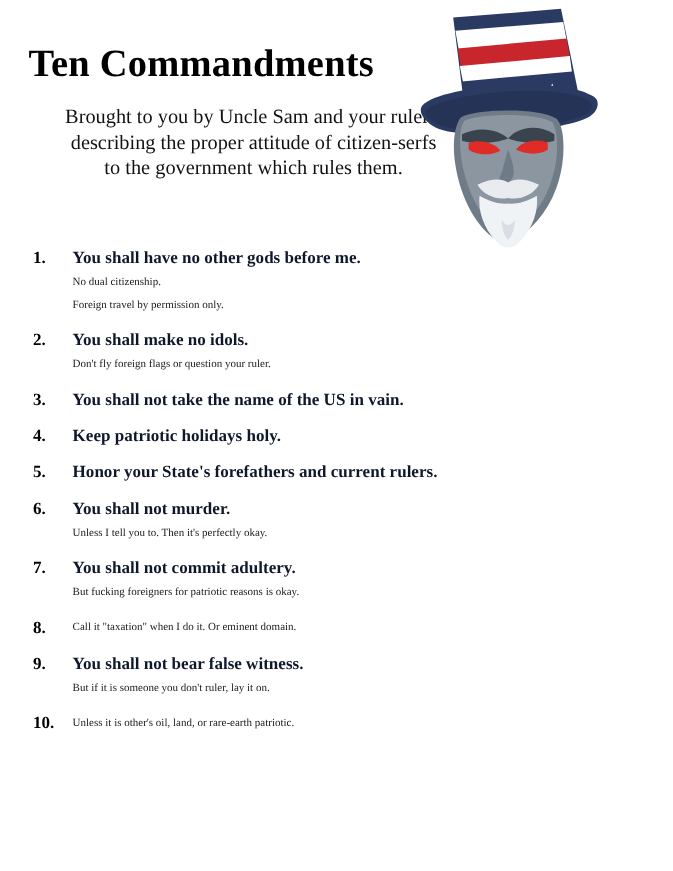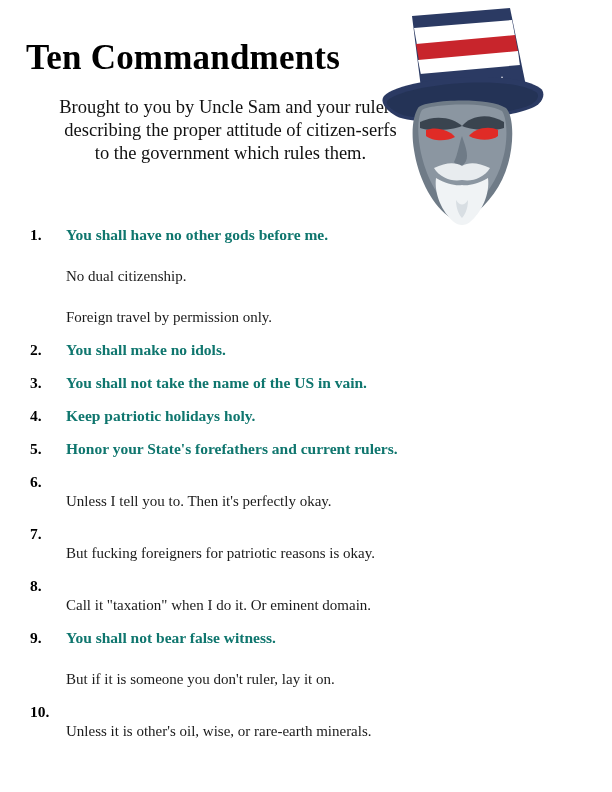--- a/index.html
+++ b/index.html
@@ -93,29 +93,28 @@
 
   .body {
     flex: 1 1 auto;
   }
 
   .cmd {
     font-family: "Liberation Serif", serif;
     font-weight: bold;
     font-size: 15.5px;
     line-height: 22px;
-    color: #0f766e;
+    color: #0f172a;
   }
 
   .sub {
     font-family: "Liberation Serif", serif;
-    font-size: 15px;
+    font-size: 10px;
     line-height: 21px;
     color: #1a1a1a;
-    margin-top: 20px;
   }
 </style>
 </head>
 <body>
 
 <div class="page">
 
   <div class="header">
 
     <div class="title">Ten Commandments</div>
@@ -177,20 +176,21 @@
         <div class="cmd">You shall have no other gods before me.</div>
         <div class="sub">No dual citizenship.</div>
         <div class="sub">Foreign travel by permission only.</div>
       </div>
     </div>
 
     <div class="item">
       <div class="num">2.</div>
       <div class="body">
         <div class="cmd">You shall make no idols.</div>
+        <div class="sub">Don't fly foreign flags or question your ruler.</div>
       </div>
     </div>
 
     <div class="item">
       <div class="num">3.</div>
       <div class="body">
         <div class="cmd">You shall not take the name of the US in vain.</div>
       </div>
     </div>
 
@@ -204,27 +204,29 @@
     <div class="item">
       <div class="num">5.</div>
       <div class="body">
         <div class="cmd">Honor your State's forefathers and current rulers.</div>
       </div>
     </div>
 
     <div class="item">
       <div class="num">6.</div>
       <div class="body">
+        <div class="cmd">You shall not murder.</div>
         <div class="sub">Unless I tell you to. Then it's perfectly okay.</div>
       </div>
     </div>
 
     <div class="item">
       <div class="num">7.</div>
       <div class="body">
+        <div class="cmd">You shall not commit adultery.</div>
         <div class="sub">But fucking foreigners for patriotic reasons is okay.</div>
       </div>
     </div>
 
     <div class="item">
       <div class="num">8.</div>
       <div class="body">
         <div class="sub">Call it "taxation" when I do it. Or eminent domain.</div>
       </div>
     </div>
@@ -233,18 +235,18 @@
       <div class="num">9.</div>
       <div class="body">
         <div class="cmd">You shall not bear false witness.</div>
         <div class="sub">But if it is someone you don't ruler, lay it on.</div>
       </div>
     </div>
 
     <div class="item">
       <div class="num">10.</div>
       <div class="body">
-        <div class="sub">Unless it is other's oil, wise, or rare-earth minerals.</div>
+        <div class="sub">Unless it is other's oil, land, or rare-earth patriotic.</div>
       </div>
     </div>
 
   </div>
 </div>
 
 </body></html>

